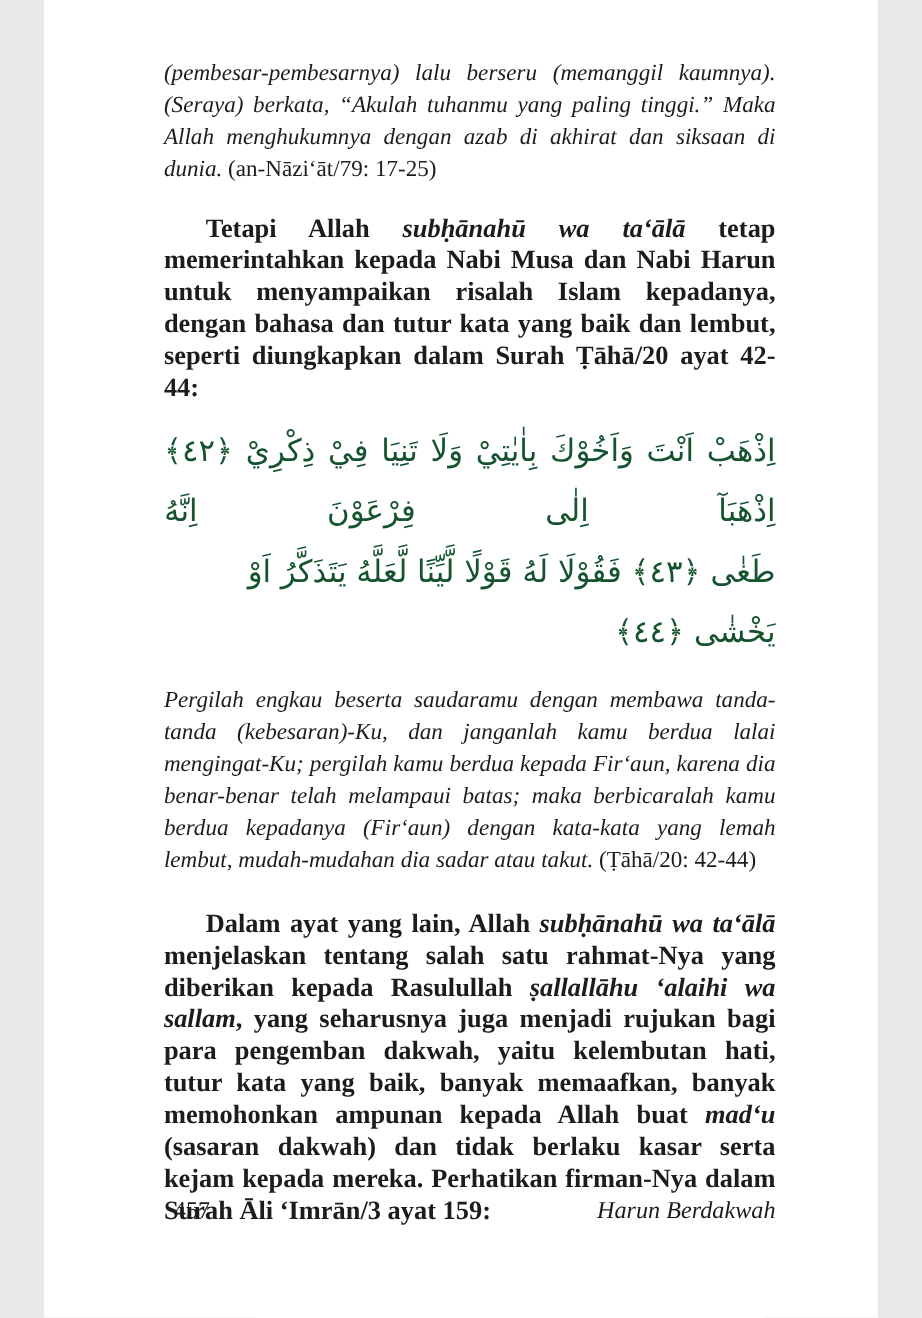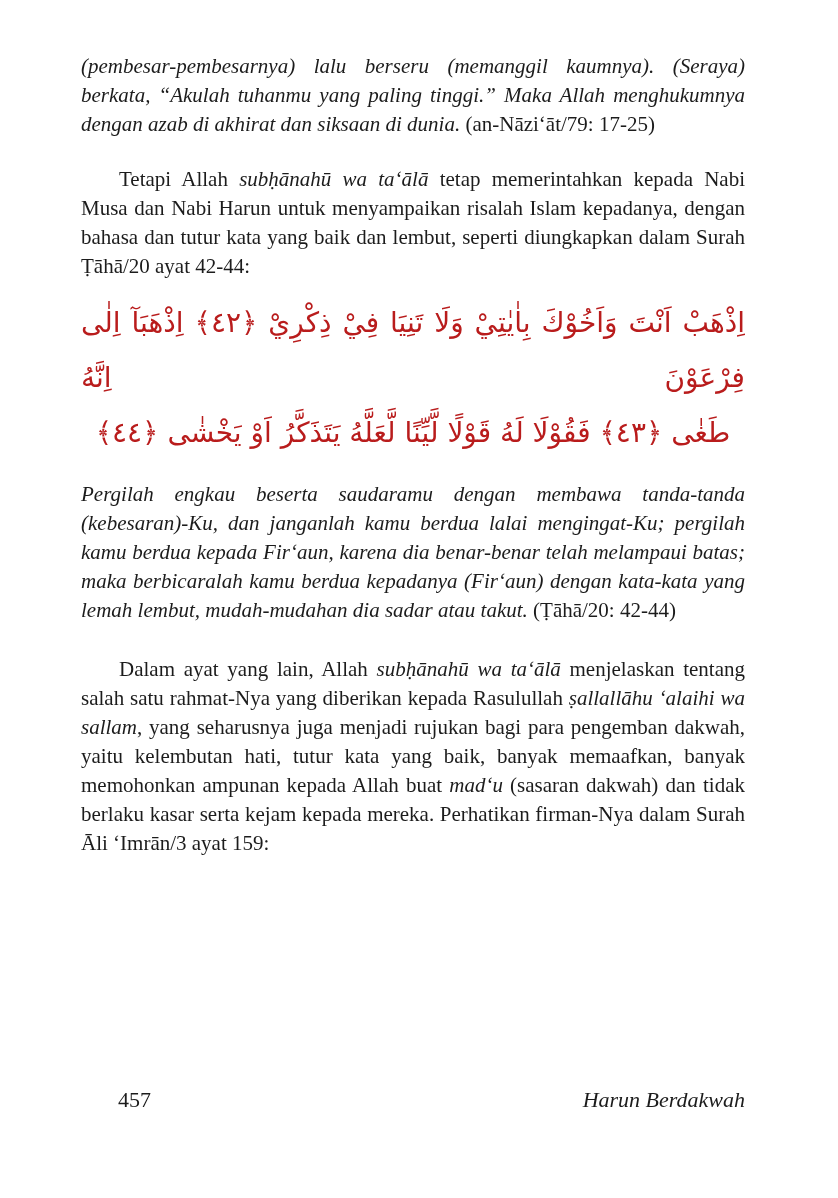--- a/index.html
+++ b/index.html
@@ -1,57 +1,58 @@
 <!DOCTYPE html>
 <html lang="id"><head>
 <meta charset="utf-8">
 <style>
   html,body{margin:0;padding:0;background:#e8e8e8;}
   .page{
     position:relative;
-    width:838px;height:1198px;
+    width:758px;height:1198px;
     margin:0 auto;
     background:#ffffff;
     box-sizing:border-box;
-    padding:52px 93px 0 81px;
+    padding:52px 93px 0 109px;
     color:#1c1c1c;
     font-family:"Liberation Serif", serif;
     overflow:hidden;
   }
   .quote-block{
     font-size:21px;
     line-height:29px;
     text-align:justify;
     margin:0;
   }
   .quote-block .it{font-style:italic;}
   .quote-block .rm{font-style:normal;}
   .body-para{
-    font-size:21px;
+    font-size:24px;
     line-height:29px;
     text-align:justify;
     margin:0;
+    font-weight:bold;
   }
   .body-para.indent{text-indent:38px;}
   .mt-para{margin-top:26px;}
   .it{font-style:italic;}
   .arabic-block{
     direction:rtl;
     font-family:"DejaVu Sans", sans-serif;
     font-size:28px;
     line-height:55px;
     margin:14px 0 6px 0;
-    color:#b91c1c;
+    color:#14532d;
   }
   .arabic-line-1{
     text-align:justify;
     text-align-last:justify;
   }
   .arabic-line-2{
-    text-align:center;
+    text-align:right;
   }
   .translation{margin-top:20px;}
   .para-dalam{margin-top:30px;}
   .footer{
     position:absolute;
     left:118px;
     right:93px;
     top:1088px;
     display:flex;
     justify-content:space-between;

